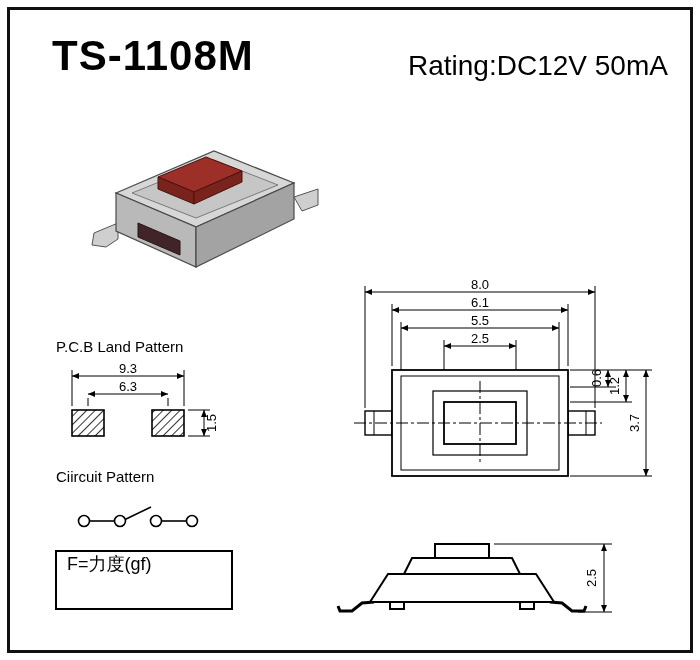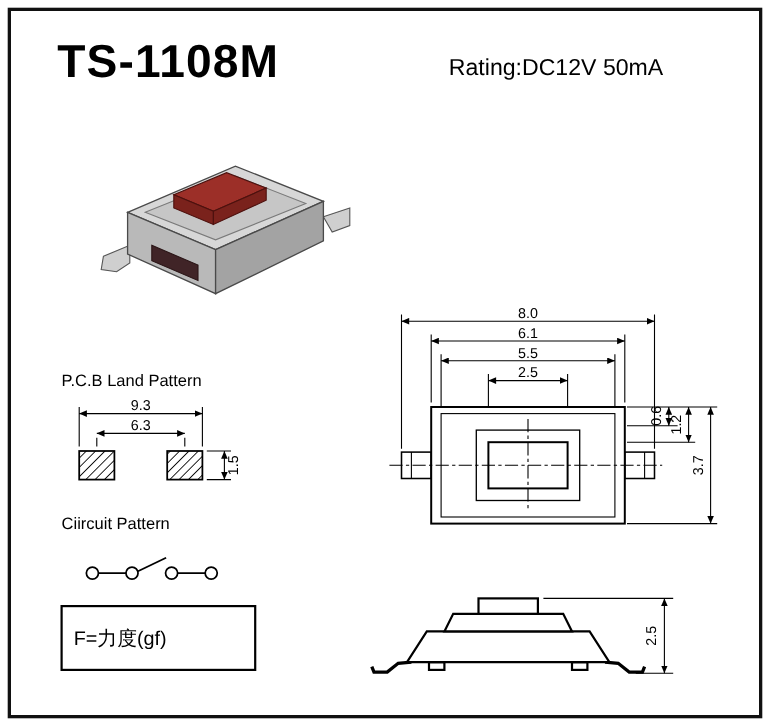--- a/index.html
+++ b/index.html
@@ -9,28 +9,28 @@
   }
   #frame{
     position:absolute;left:7px;top:7px;right:7px;bottom:7px;
     border:3px solid #111;
   }
   .abs{position:absolute;}
   #title{
     left:36px;top:32px;font-size:42px;font-weight:700;letter-spacing:1px;margin-left:16px;
   }
   #rating{
-    left:408px;top:50px;font-size:21px;font-weight:400;
+    left:408px;top:50px;font-size:28px;font-weight:400;
   }
   .section-label{font-size:15px;font-weight:400;}
   #lp-label{left:56px;top:338px;text-align:center;}
   #cd-label{left:56px;top:468px;}
   #force-box{
     left:55px;top:550px;width:178px;height:60px;border:2px solid #000;
-    display:flex;flex-direction:column;justify-content:center;padding-left:10px;
+    display:flex;flex-direction:column;justify-content:space-between;padding-left:10px;
     box-sizing:border-box;font-size:18px;line-height:1.35;
   }
   svg{display:block;}
   svg text{font-family:"Liberation Sans", sans-serif;fill:#000;}
   .dim{font-size:13px;}
   .thin{stroke:#000;stroke-width:1;fill:none;}
   .thick{stroke:#000;stroke-width:2;fill:#fff;}
 </style>
 </head>
 <body>

